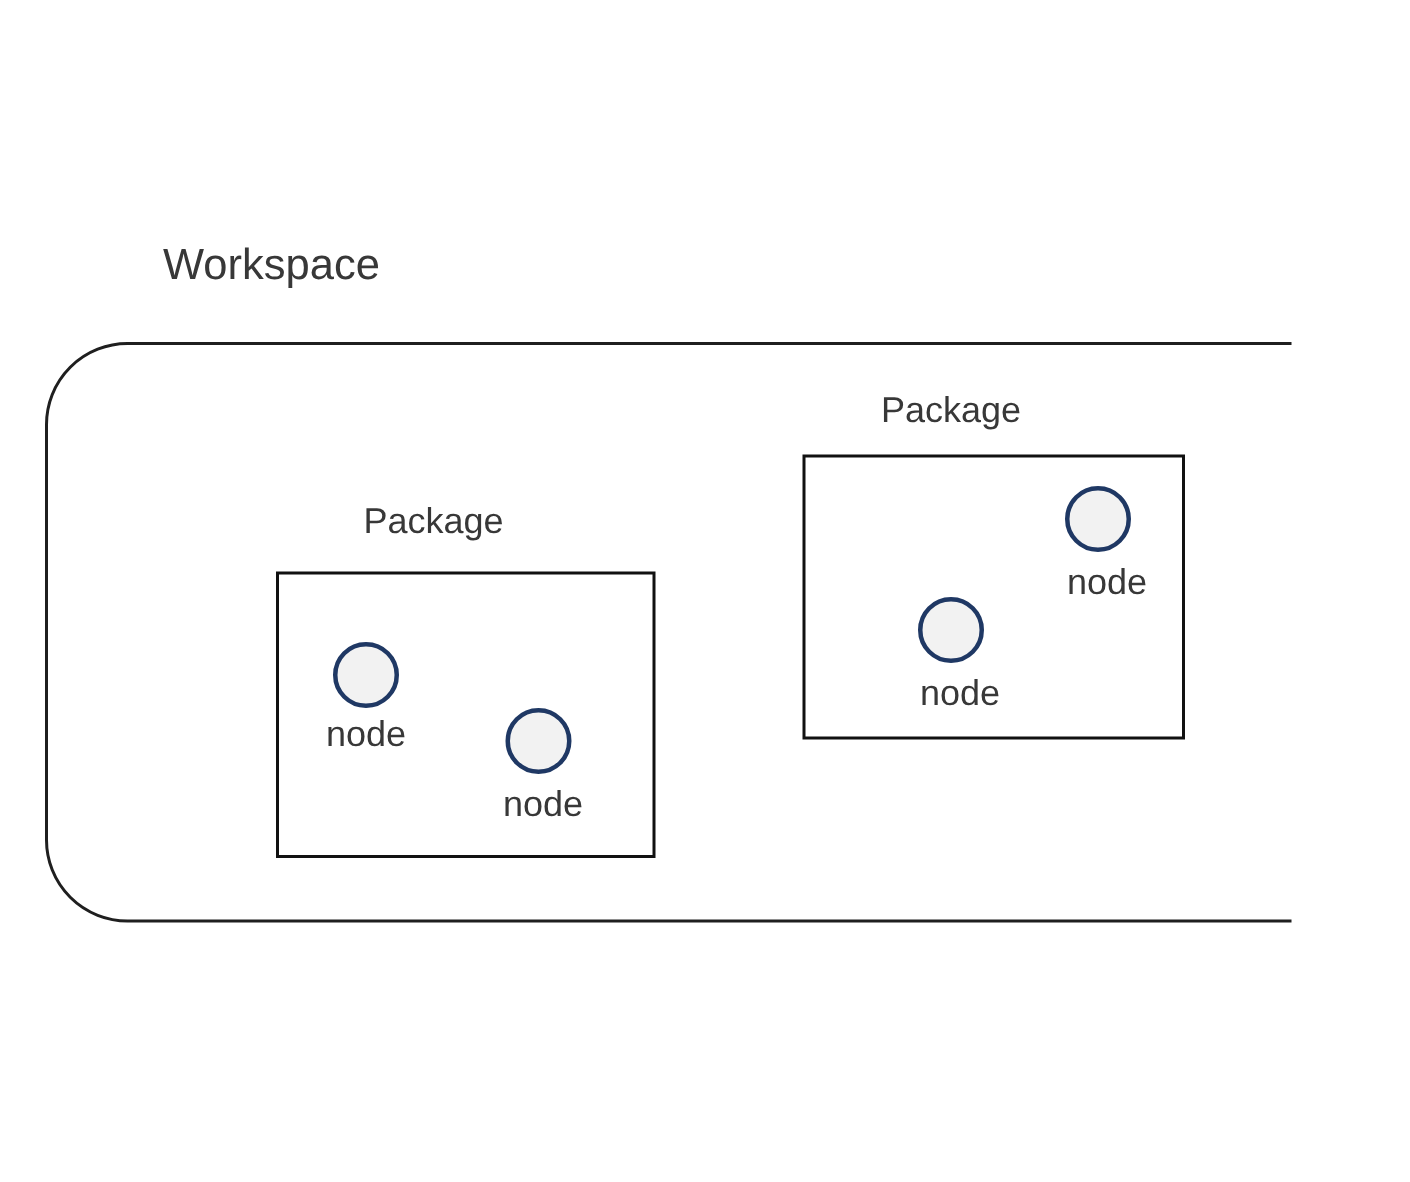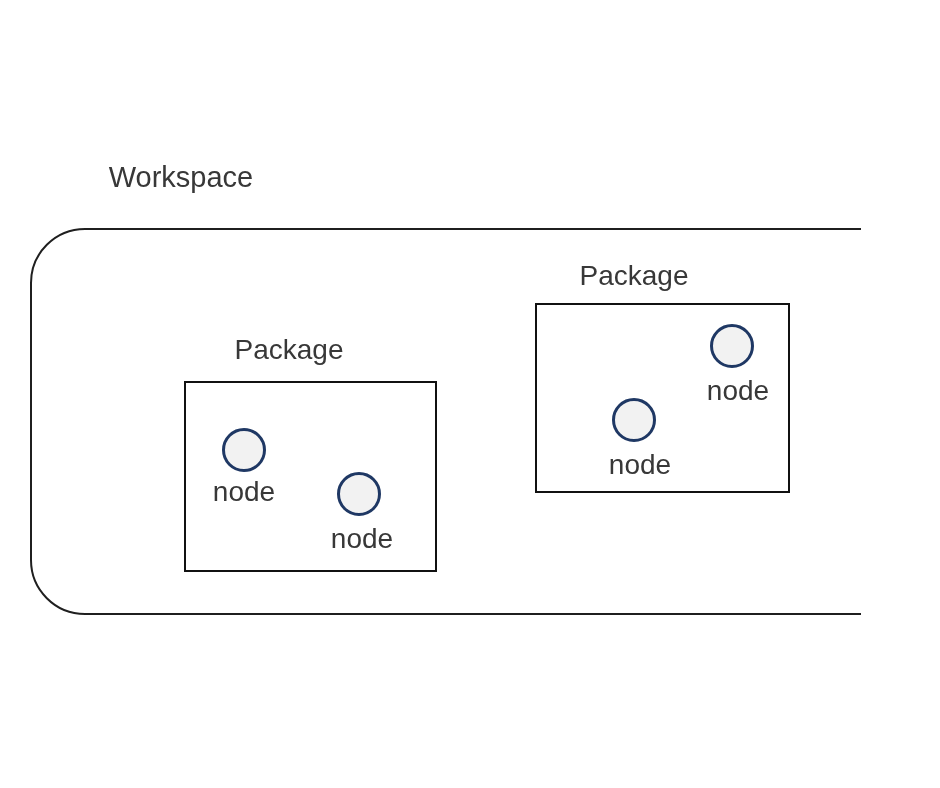--- a/index.html
+++ b/index.html
@@ -11,21 +11,21 @@
     position: relative;
     width: 861px;
     height: 788px;
     background: #ffffff;
     font-family: "Liberation Sans", sans-serif;
     overflow: hidden;
   }
   .label {
     position: absolute;
     color: #383838;
-    font-size: 28px;
+    font-size: 24px;
     line-height: 1.1;
     white-space: nowrap;
     transform: translateX(-50%);
   }
   .workspace-label {
     left: 181px;          
     top: 162px;
     font-size: 29px;
   }
   .workspace-box {

